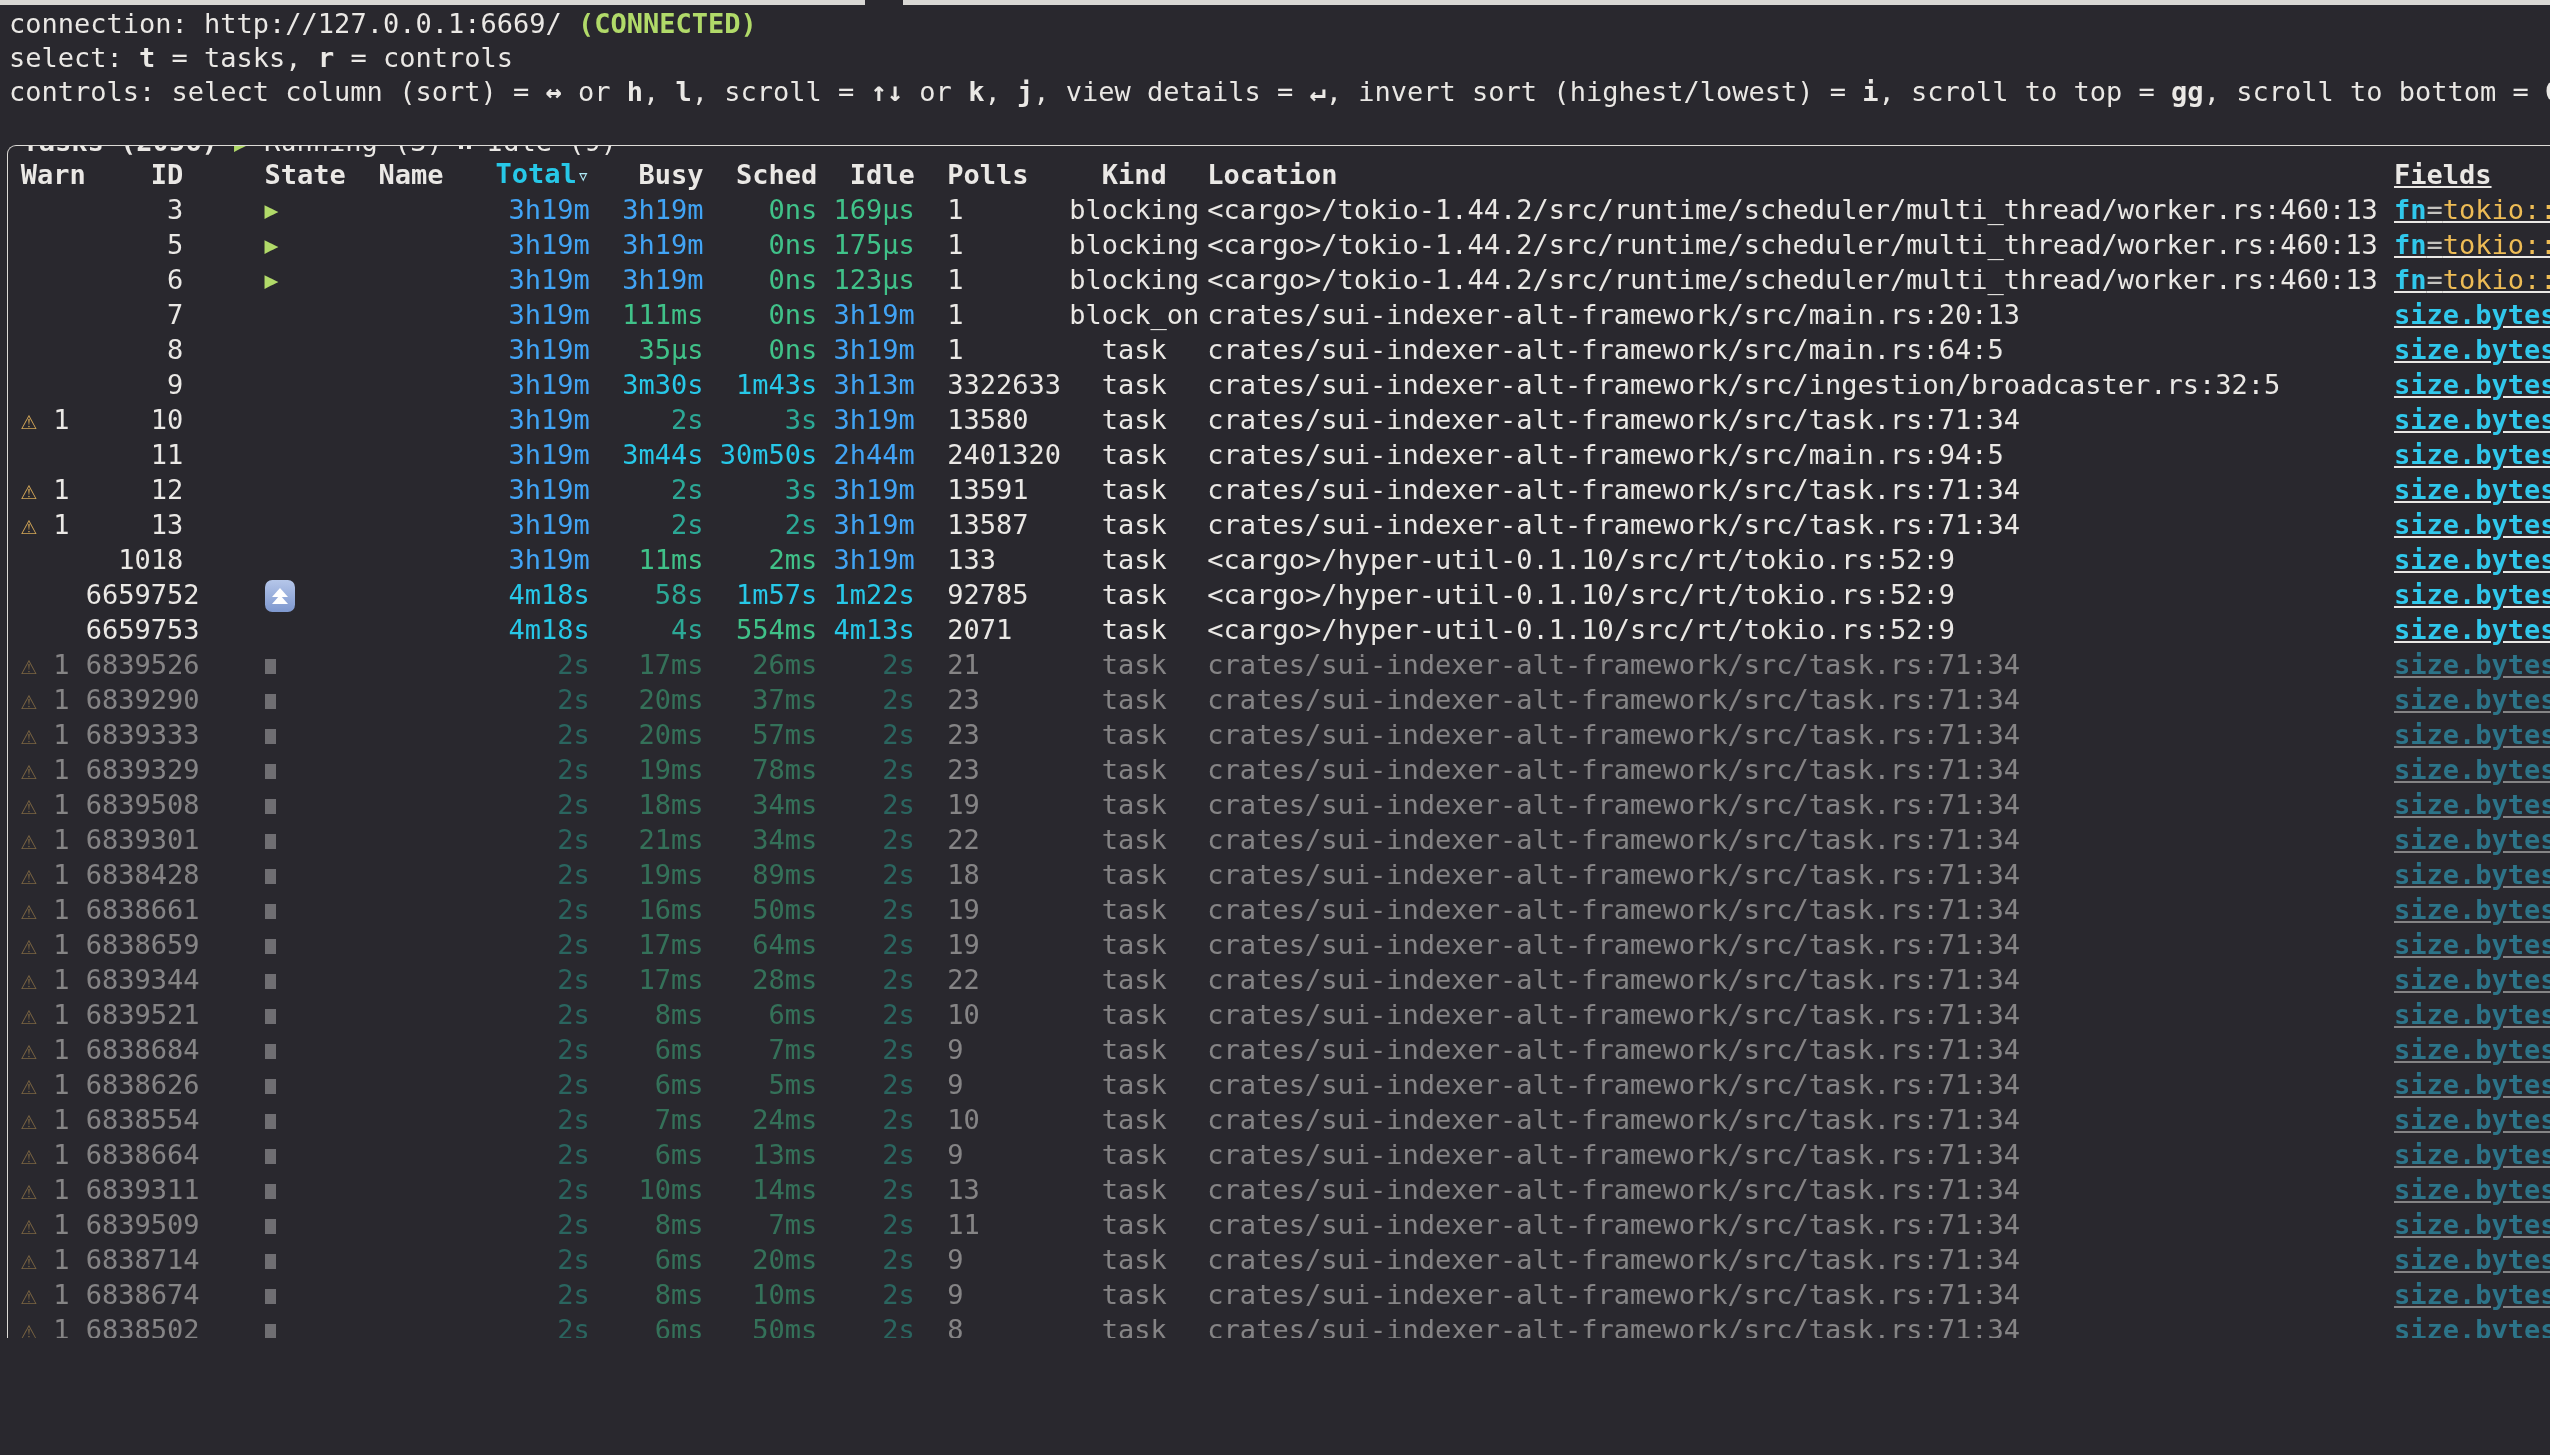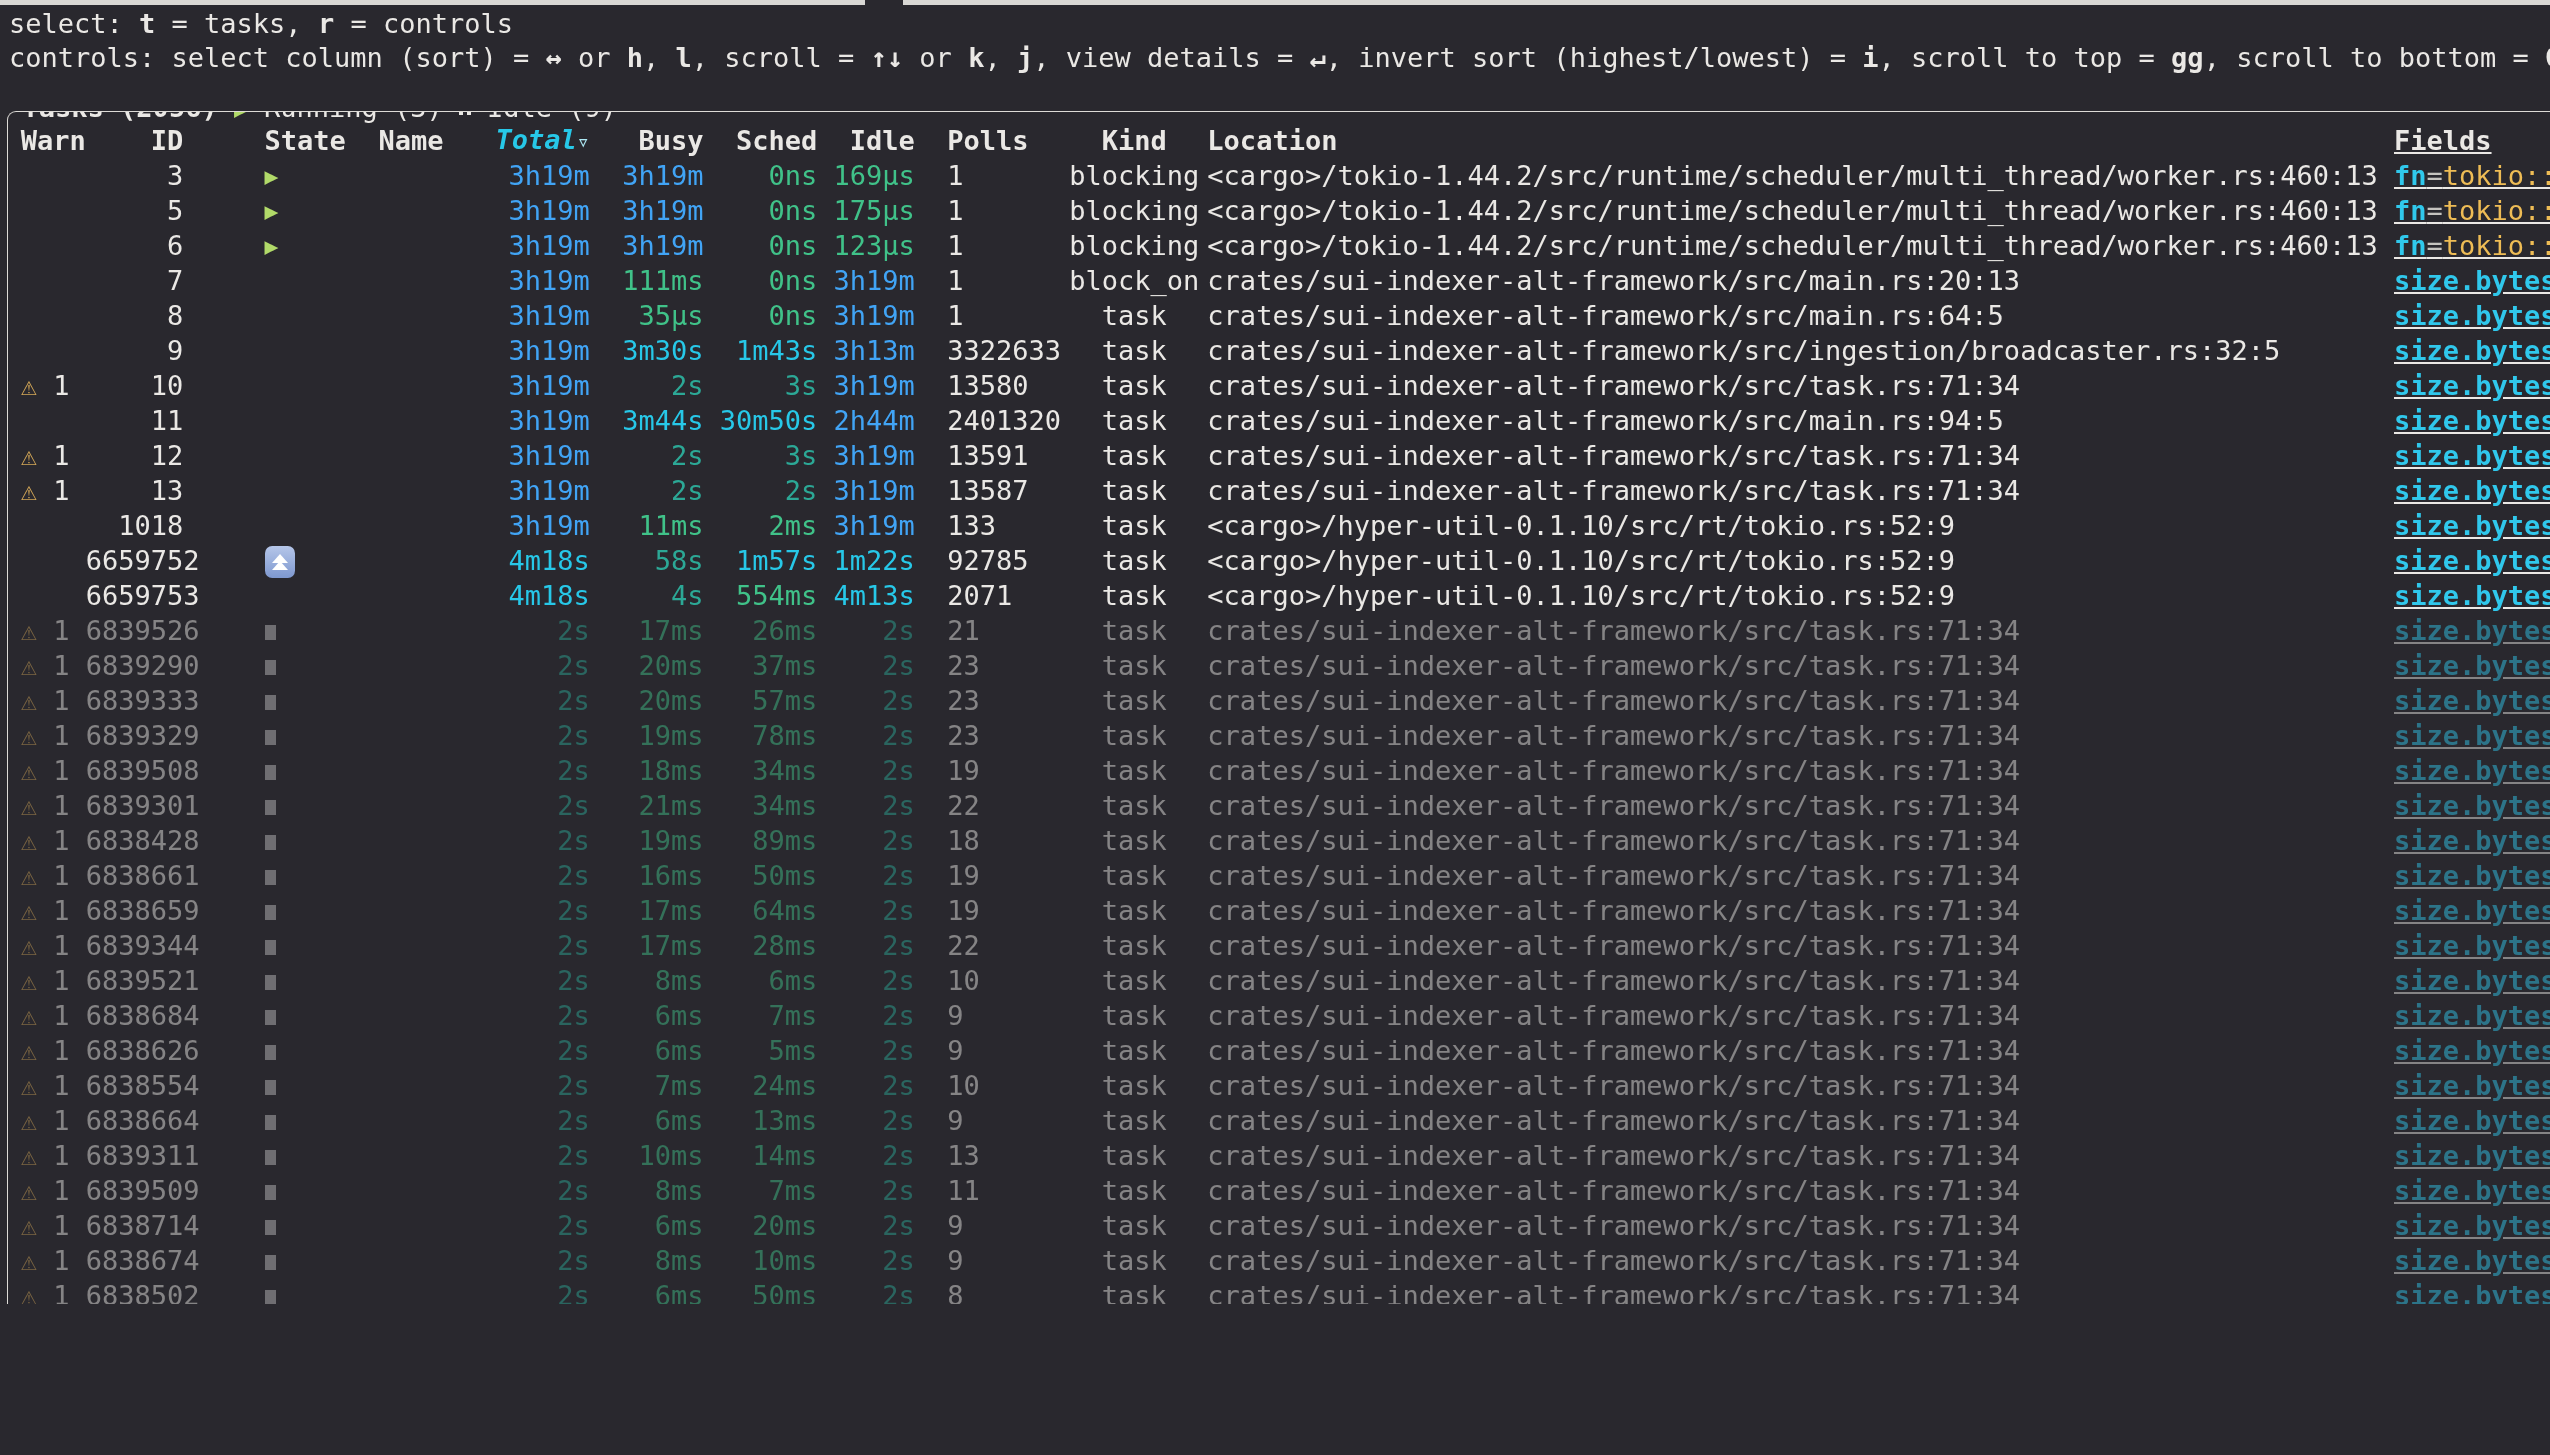--- a/index.html
+++ b/index.html
@@ -41,21 +41,21 @@
   .c-name{width:7ch;}
   .c-total{width:6ch;text-align:right;}
   .c-busy{width:7ch;text-align:right;}
   .c-sched{width:7ch;text-align:right;}
   .c-idle{width:6ch;text-align:right;}
   .c-sp2{width:1ch;}
   .c-polls{width:8ch;padding-left:1ch;}
   .c-kind{width:9ch;text-align:center;}
   .c-loc{width:73ch;overflow:hidden;}
   .c-fields{flex:1;overflow:hidden;text-decoration:underline;}
-  .hd-sorted{color:var(--cyan);font-style:italic;}
+  .hd-sorted{color:var(--cyan);}
   .sort-arrow{color:#aee9f5;font-size:21.5px;}
   .dim{opacity:.48;}
   .fk{font-weight:700;color:var(--fieldkey);}
   .fv{color:var(--yellow);}
   
   .ic-run{color:var(--lime);font-size:23px;}
   .ic-pause{display:inline-flex;gap:4.5px;vertical-align:middle;}
   .ic-pause i{display:inline-block;width:4.5px;height:15.3px;background:var(--fg);}
   .title-pause i{height:12.6px;width:3.6px;}
   .ic-sched{display:inline-flex;flex-direction:column;align-items:center;justify-content:center;width:30.5px;height:32px;border-radius:7.2px;background:linear-gradient(#b5c6e9,#7e98cf);vertical-align:middle;}
@@ -66,20 +66,21 @@
 </style>
 </head>
 <body>
 
 <div class="screen">
   <div class="top-strip">
     <div class="strip-notch"></div>
   </div>
 
   <div class="hdr">
+    <div class="line"><span>connection: </span><span>http://127.0.0.1:6669/ </span><span class="status-ok">(CONNECTED)</span></div>
     <div class="line"><span>select: </span><span class="b">t</span><span> = tasks, </span><span class="b">r</span><span> = controls</span></div>
     <div class="line"><span>controls: select column (sort) = </span><span class="b">↔</span><span> or </span><span class="b">h</span><span>, </span><span class="b">l</span><span>, scroll = </span><span class="b">↑↓</span><span> or </span><span class="b">k</span><span>, </span><span class="b">j</span><span>, view details = </span><span class="b">↵</span><span>, invert sort (highest/lowest) = </span><span class="b">i</span><span>, scroll to top = </span><span class="b">gg</span><span>, scroll to bottom = </span><span class="b">G</span></div>
   </div>
 
 
   <div class="panel tasks">
     <span class="panel-title tasks-title" id="tasks-title"><span class="b">Tasks (2056) </span><span class="ic-run">▶</span><span> Running (3) </span><span class="ic-pause title-pause">
           <i></i>
           <i></i>
         </span><span> Idle (9)</span></span>

